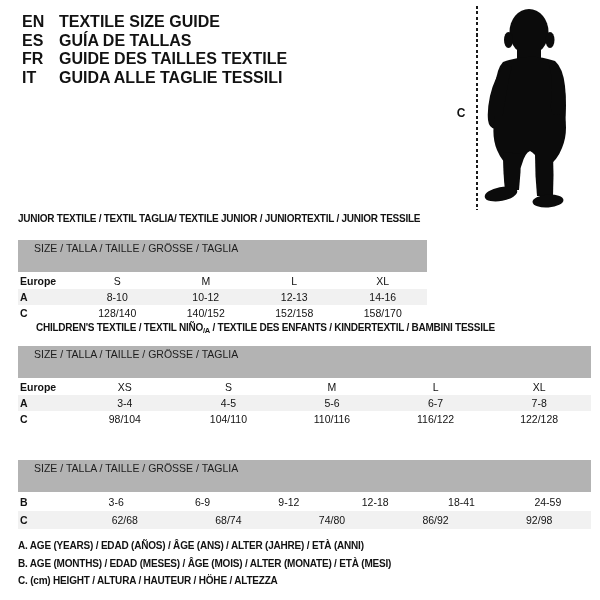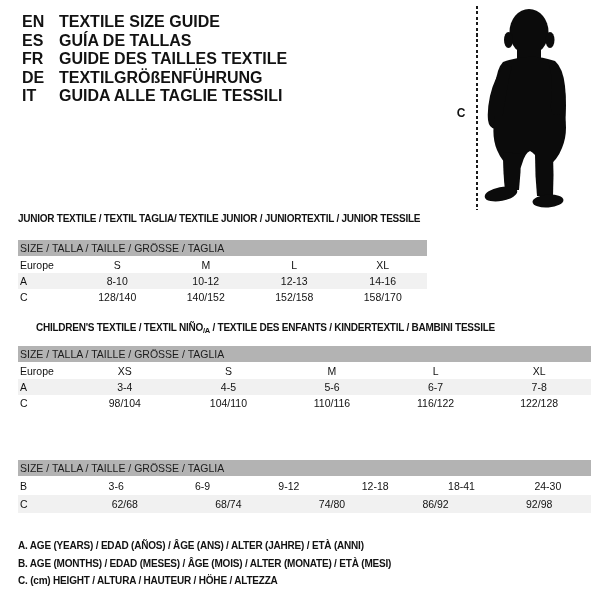--- a/index.html
+++ b/index.html
@@ -22,24 +22,24 @@
   .sec-title{position:absolute;font-weight:700;font-size:10px;letter-spacing:-0.25px;white-space:nowrap;}
   #t1-title{left:18px;top:213px;}
   #t2-title{left:36px;top:322px;}
   #t3-title{left:18px;top:427px;line-height:15px;}
   .sub{font-size:7.5px;vertical-align:-2px;}
   
   .sizetable{position:absolute;left:18px;}
   #t1{top:240px;width:409px;}
   #t2{top:346px;width:573px;}
   #t3{top:460px;width:573px;}
-  .band{background:#b3b3b3;height:16px;line-height:16px;padding-left:2px;font-size:10.5px;color:#1c1c1c;margin-bottom:1px;}
+  .band{background:#b3b3b3;height:32px;line-height:16px;padding-left:16px;font-size:10.5px;color:#1c1c1c;margin-bottom:1px;}
   .trow{display:flex;height:16px;line-height:16px;font-size:10.5px;}
   #t3 .trow{height:18px;line-height:18px;}
-  .trow .rlabel{width:53px;padding-left:2px;}
+  .trow .rlabel{width:53px;padding-left:2px;font-weight:bold;}
   .trow .cell{flex:1;text-align:center;}
   .shaded{background:#f1f1f1;}
   
   .footnotes{position:absolute;left:18px;top:537px;font-weight:700;font-size:10px;line-height:17.5px;letter-spacing:-0.2px;}
 </style>
 </head>
 <body>
 
 <div class="page">
 
@@ -48,24 +48,20 @@
       <span class="lang-code">EN</span>
       <span>TEXTILE SIZE GUIDE</span>
     </div>
     <div class="lang-row">
       <span class="lang-code">ES</span>
       <span>GUÍA DE TALLAS</span>
     </div>
     <div class="lang-row">
       <span class="lang-code">FR</span>
       <span>GUIDE DES TAILLES TEXTILE</span>
-    </div>
-    <div class="lang-row">
-      <span class="lang-code">DE</span>
-      <span>TEXTILGRÖßENFÜHRUNG</span>
     </div>
     <div class="lang-row">
       <span class="lang-code">IT</span>
       <span>GUIDA ALLE TAGLIE TESSILI</span>
     </div>
   </div>
 
   <div class="dashline"></div>
   <div class="c-label">C</div>
   <svg class="baby-svg" width="102" height="210" viewBox="0 0 100 210" xmlns="http://www.w3.org/2000/svg">
@@ -142,21 +138,21 @@
 
   <div class="sizetable" id="t3">
     <div class="band">SIZE / TALLA / TAILLE / GRÖSSE / TAGLIA</div>
     <div class="trow">
       <span class="rlabel">B</span>
       <span class="cell">3-6</span>
       <span class="cell">6-9</span>
       <span class="cell">9-12</span>
       <span class="cell">12-18</span>
       <span class="cell">18-41</span>
-      <span class="cell">24-30</span>
+      <span class="cell">24-59</span>
     </div>
     <div class="trow shaded">
       <span class="rlabel">C</span>
       <span class="cell">62/68</span>
       <span class="cell">68/74</span>
       <span class="cell">74/80</span>
       <span class="cell">86/92</span>
       <span class="cell">92/98</span>
     </div>
   </div>

